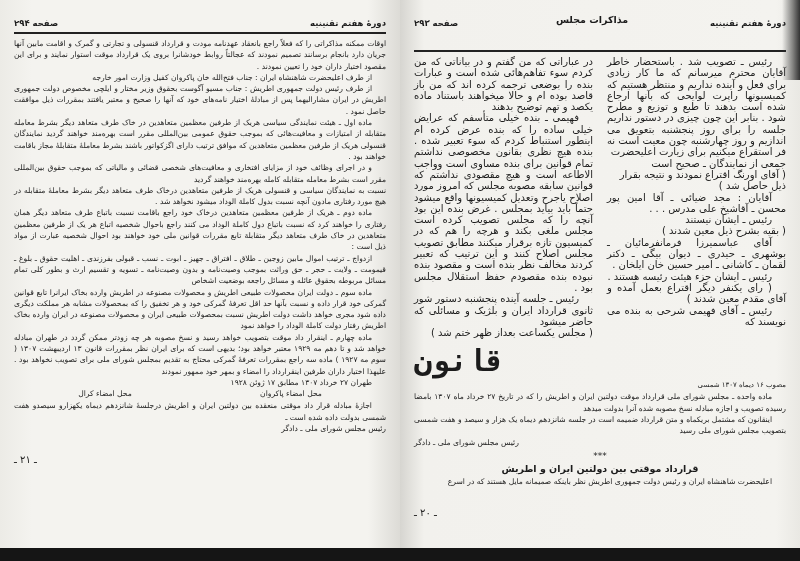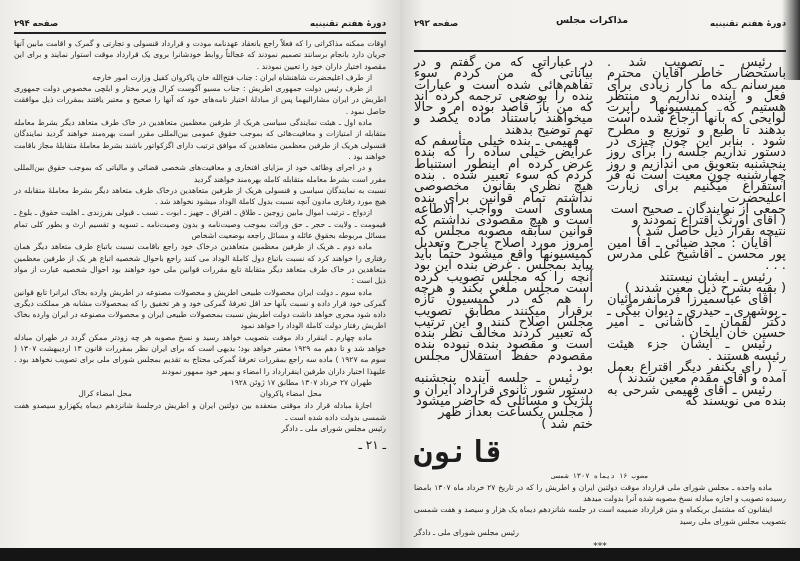--- a/index.html
+++ b/index.html
@@ -29,51 +29,51 @@
   .running-head {
     display: flex; justify-content: space-between; align-items: flex-end;
     font-size: 8.5px; font-weight: bold; height: 14px; margin-top: 4px;
   }
   .running-head .center { position: absolute; left: 0; right: 16px; text-align: center; top: 14px; font-size: 9.5px; }
   .rule { border-top: 2px solid #222; margin-top: 4px; margin-bottom: 4px; }
   .body-text { font-size: 7.6px; line-height: 11.3px; text-align: justify; }
   .body-text p { margin: 0; }
   .indent { text-indent: 14px; }
   .cols { display: flex; gap: 14px; }
-  .col { flex: 1; font-size: 13px; line-height: 11.3px; text-align: justify; }
+  .col { flex: 1; font-size: 10px; line-height: 11.3px; text-align: justify; }
   .col p { margin: 0; }
   .centered { text-align: right; }
   .law-title { font-size: 30px; font-weight: bold; text-align: left; line-height: 34px; margin-top: 8px; font-family: Liberation Mono, monospace; }
   .law-sub { font-size: 9.5px; font-weight: bold; text-align: center; line-height: 14px; }
-  .law-date { font-size: 7px; text-align: center; line-height: 11px; font-family: Liberation Mono, monospace; }
+  .law-date { font-size: 7px; text-align: right; line-height: 11px; }
   .stars { text-align: center; font-size: 9px; line-height: 12px; margin-top: 2px; }
-  .page-number { text-align: right; font-size: 12px; margin-top: 4px; }
+  .page-number { text-align: left; font-size: 10px; margin-top: 20px; }
   .sig-row { display: flex; justify-content: space-around; font-size: 7.6px; line-height: 12px; }
   .bottom-dark { position: absolute; left: 0; top: 548px; width: 800px; height: 13px; background: #151515; }
 </style>
 </head>
 <body>
 
 <div class="spread">
 
   <div class="page left">
     <div class="running-head">
       <span>دورهٔ هفتم تقنینیه</span>
       <span>صفحه ۲۹۴</span>
     </div>
     <div class="rule"></div>
     <div class="body-text">
       <p>اوقات ممکنه مذاکراتی را که فعلاً راجع بانعقاد عهدنامه مودت و قرارداد قنسولی و تجارتی و گمرک و اقامت مابین آنها جریان دارد بانجام برسانند تصمیم نمودند که عجالتاً روابط خودشانرا بروی یک قرارداد موقت استوار نمایند و برای این مقصود اختیار داران خود را تعیین نمودند .</p>
       <p class="indent">از طرف اعلیحضرت شاهنشاه ایران : جناب فتح‌الله خان پاکروان کفیل وزارت امور خارجه</p>
-      <p class="indent">از طرف رئیس دولت جمهوری اطریش : جناب مسیو آگوست کرال وزیر مختار و ایلچی مخصوص دولت جمهوری اطریش در ایران مشارالیهما پس از مبادلهٔ اختیار نامه‌های خود که آنها را صحیح و معتبر یافتند بمقررات ذیل موافقت حاصل نمود .</p>
+      <p class="indent">از طرف رئیس دولت جمهوری اطریش : جناب مسیو آگوست بحقوق وزیر مختار و ایلچی مخصوص دولت جمهوری اطریش در ایران مشارالیهما پس از مبادلهٔ اختیار نامه‌های خود که آنها را صحیح و معتبر یافتند بمقررات ذیل موافقت حاصل نمود .</p>
       <p class="indent">ماده اول ـ هیئت نمایندگی سیاسی هریک از طرفین معظمین متعاهدین در خاک طرف متعاهد دیگر بشرط معامله متقابله از امتیازات و معافیت‌هائی که بموجب حقوق عمومی بین‌المللی مقرر است بهره‌مند خواهند گردید نمایندگان قنسولی هریک از طرفین معظمین متعاهدین که موافق ترتیب دارای اگزکواتور باشند بشرط معاملهٔ متقابلهٔ مجاز باقامت خواهند بود .</p>
       <p class="indent">و در اجرای وظائف خود از مزایای افتخاری و معافیت‌های شخصی قضائی و مالیاتی که بموجب حقوق بین‌المللی مقرر است بشرط معامله متقابله کامله بهره‌مند خواهند گردید</p>
       <p>نسبت به نمایندگان سیاسی و قنسولی هریک از طرفین متعاهدین درخاک طرف متعاهد دیگر بشرط معاملهٔ متقابله در هیچ مورد رفتاری مادون آنچه نسبت بدول کاملة الوداد میشود نخواهد شد .</p>
+      <p class="indent">ماده دوم ـ هریک از طرفین معظمین متعاهدین درخاک خود راجع باقامت نسبت باتباع طرف متعاهد دیگر همان رفتاری را خواهند کرد که نسبت باتباع دول کاملة الوداد می کنند راجع باحوال شخصیه اتباع هر یک از طرفین معظمین متعاهدین در خاک طرف متعاهد دیگر متقابلة تابع مقررات قوانین ملی خود خواهند بود احوال شخصیه عبارت از مواد ذیل است :</p>
       <p class="indent">ازدواج ـ ترتیب اموال مابین زوجین ـ طلاق ـ افتراق ـ جهیز ـ ابوت ـ نسب ـ قبولی بفرزندی ـ اهلیت حقوق ـ بلوغ ـ قیمومت ـ ولایت ـ حجر ـ حق وراثت بموجب وصیت‌نامه و بدون وصیت‌نامه ـ تسویه و تقسیم ارث و بطور کلی تمام مسائل مربوطه بحقوق عائله و مسائل راجعه بوضعیت اشخاص</p>
-      <p class="indent">ماده دوم ـ هریک از طرفین معظمین متعاهدین درخاک خود راجع باقامت نسبت باتباع طرف متعاهد دیگر همان رفتاری را خواهند کرد که نسبت باتباع دول کاملة الوداد می کنند راجع باحوال شخصیه اتباع هر یک از طرفین معظمین متعاهدین در خاک طرف متعاهد دیگر متقابلة تابع مقررات قوانین ملی خود خواهند بود احوال شخصیه عبارت از مواد ذیل است :</p>
       <p class="indent">ماده سوم ـ دولت ایران محصولات طبیعی اطریش و محصولات مصنوعه در اطریش وارده بخاک ایرانرا تابع قوانین گمرکی خود قرار داده و نسبت بآنها حد اقل تعرفهٔ گمرکی خود و هر تخفیق را که بمحصولات مشابه هر مملکت دیگری داده شود مجری خواهد داشت دولت اطریش نسبت بمحصولات طبیعی ایران و محصولات مصنوعه در ایران وارده بخاک اطریش رفتار دولت کاملة الوداد را خواهد نمود</p>
       <p class="indent">ماده چهارم ـ اینقرار داد موقت بتصویب خواهد رسید و نسخ مصوبه هر چه زودتر ممکن گردد در طهران مبادله خواهد شد و تا دهم مه ۱۹۲۹ معتبر خواهد بود؛ بدیهی است که برای ایران نظر بمقررات قانون ۱۳ اردیبهشت ۱۳۰۷ ( سوم مه ۱۹۲۷ ) ماده سه راجع بمقررات تعرفهٔ گمرکی محتاج به تقدیم بمجلس شورای ملی برای تصویب نخواهد بود . علیهذا اختیار داران طرفین اینقرارداد را امضاء و بمهر خود ممهور نمودند</p>
       <p class="indent">طهران ۲۷ خرداد ۱۳۰۷ مطابق ۱۷ ژوئن ۱۹۲۸</p>
     </div>
     <div class="sig-row">
       <span>محل امضاء پاکروان</span>
       <span>محل امضاء کرال</span>
     </div>
     <div class="body-text">
       <p class="indent">اجازهٔ مبادله قرار داد موقتی منعقده بین دولتین ایران و اطریش درجلسهٔ شانزدهم دیماه یکهزارو سیصدو هفت شمسی بدولت داده شده است ـ</p>

